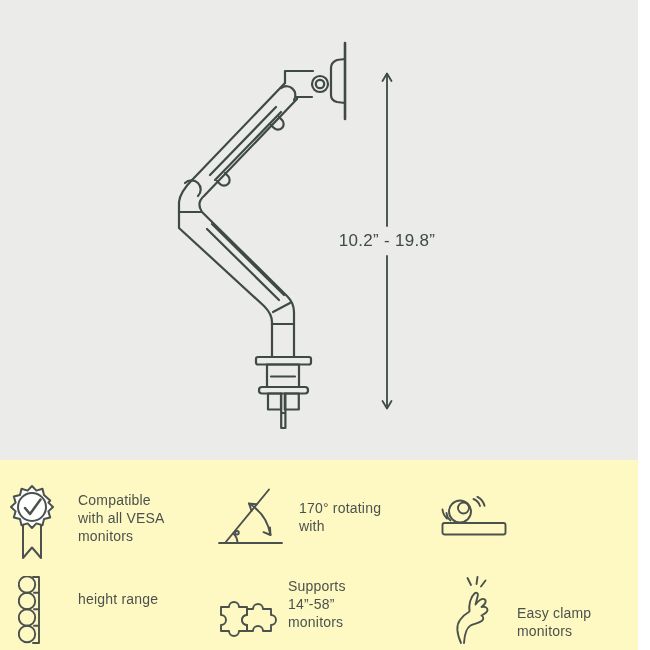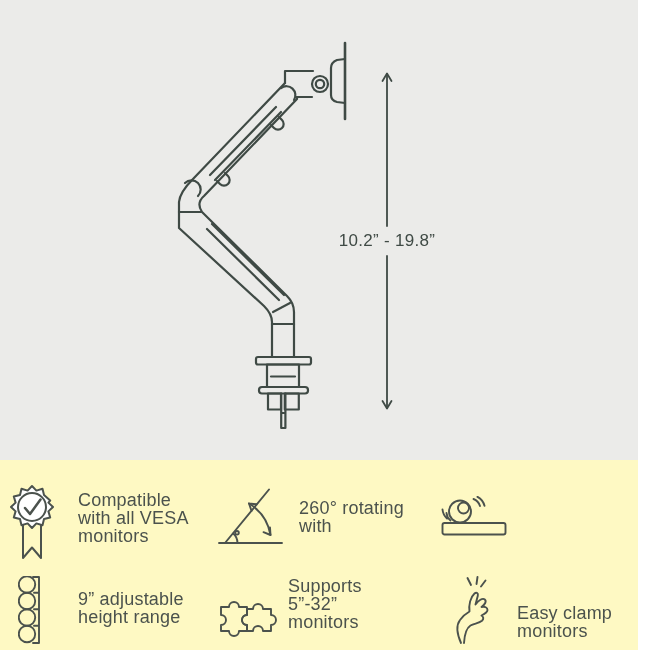--- a/index.html
+++ b/index.html
@@ -6,21 +6,21 @@
   body{font-family:"Liberation Sans","DejaVu Sans",sans-serif;}
   #stage{position:relative;width:638px;height:650px;overflow:hidden;background:#fef9c3;}
   #top-panel{position:absolute;left:0;top:0;width:650px;height:460px;background:#ebebe9;}
   #top-panel svg{position:absolute;left:0;top:0;}
   .dim-label{
     position:absolute;left:327px;top:231px;width:120px;
     text-align:center;font-size:17px;letter-spacing:.3px;
     color:#3f4a45;
   }
   .icon{position:absolute;}
-  .ftext{position:absolute;font-size:18px;line-height:18px;color:#4b524d;letter-spacing:.2px;}
+  .ftext{position:absolute;font-size:14px;line-height:18px;color:#4b524d;letter-spacing:.2px;}
   .ftext div{white-space:nowrap;}
 </style>
 </head>
 <body>
 
 <div id="stage">
 
   <div id="top-panel">
     <svg width="650" height="460" viewBox="0 0 650 460">
       <g stroke="#3f4a45" stroke-width="2.2" fill="none" stroke-linejoin="round" stroke-linecap="round">
@@ -88,21 +88,21 @@
       <path d="M1,57 H64"></path>
       <path d="M7,57 L51,3.5"></path>
       <path d="M19.5,57 A12.5,12.5 0 0 0 15.2,47.5"></path>
       <circle cx="19" cy="46.8" r="1.8"></circle>
       <path d="M31,17.5 A46,46 0 0 1 52.5,49"></path>
       <path d="M31,17.5 l7.5,0.8 M31,17.5 l2.5,7.3"></path>
       <path d="M52.5,49 l-0.5,-7.5 M52.5,49 l-7,-2.8"></path>
     </g>
   </svg>
   <div class="ftext" style="left:299px;top:499px">
-    <div>260° rotating</div>
+    <div>170° rotating</div>
     <div>with</div>
   </div>
 
   <svg class="icon" style="left:441px;top:496px" width="66" height="42" viewBox="0 0 66 42">
     <g stroke="#4b524d" stroke-width="1.9" fill="none" stroke-linejoin="round" stroke-linecap="round">
       <rect x="1.5" y="27" width="63" height="11.5" rx="2"></rect>
       <circle cx="19" cy="15.5" r="11"></circle>
       <circle cx="22.5" cy="12" r="5.5"></circle>
       <path d="M32.5,3 a11,11 0 0 1 6.5,7 M36.5,0.8 a14,14 0 0 1 7,9"></path>
       <path d="M5.5,17 a11,11 0 0 0 4,7.5 M1.5,13.5 a14,14 0 0 0 4.5,9"></path>
@@ -112,33 +112,32 @@
   <svg class="icon" style="left:18px;top:576px" width="24" height="68" viewBox="0 0 24 68">
     <g stroke="#4b524d" stroke-width="1.9" fill="none" stroke-linejoin="round" stroke-linecap="round">
       <circle cx="9" cy="8.5" r="8.2"></circle>
       <circle cx="9" cy="25" r="8.2"></circle>
       <circle cx="9" cy="41.5" r="8.2"></circle>
       <circle cx="9" cy="58" r="8.2"></circle>
       <path d="M15,1 H21 V67 H15 M21,16.75 h-5 M21,33.25 h-5 M21,49.75 h-5"></path>
     </g>
   </svg>
   <div class="ftext" style="left:78px;top:590px">
-    <div>9” adjustable</div>
     <div>height range</div>
   </div>
 
   <svg class="icon" style="left:217px;top:591px" width="72" height="48" viewBox="0 0 72 48">
     <g stroke="#4b524d" stroke-width="1.9" fill="none" stroke-linejoin="round" stroke-linecap="round">
       <path d="M4,16 h8 a5,5 0 0 1 10,0 h8 v8 a5,5 0 0 0 0,10 v6 h-8 a5,5 0 0 1 -10,0 h-8 v-6 a5,5 0 0 0 0,-10 z"></path>
       <path d="M30,18 h6 a5,5 0 0 1 10,0 h8 v6 a5,5 0 0 1 0,10 v6 h-8 a5,5 0 0 0 -10,0 h-6 v-6 a5,5 0 0 1 0,-10 z"></path>
     </g>
   </svg>
   <div class="ftext" style="left:288px;top:577px">
     <div>Supports</div>
-    <div>5”-32”</div>
+    <div>14”-58”</div>
     <div>monitors</div>
   </div>
 
   <svg class="icon" style="left:452px;top:575px" width="46" height="70" viewBox="0 0 46 70">
     <g stroke="#4b524d" stroke-width="1.9" fill="none" stroke-linejoin="round" stroke-linecap="round">
       <path d="M19,10 L15.5,3 M24.5,9 L25.5,2 M29,11.5 L33.5,5.5"></path>
       <path d="M9,68 C5.5,60 3.5,51 8,45 C10.5,41.5 14,38.5 17.5,36.5 C16.5,30 18.5,22 22.5,18.5 C24.5,16.8 26.5,18 25.8,20.8 L23.5,29.5 C26.5,25.5 30.5,22.5 32.8,24.5 C34.8,26.3 33,29.5 29.5,32 C32.8,31.2 35.5,32.5 35.5,35 C35.5,37.2 32.5,39 29.5,40.5 C31.5,41.8 32,44 30,45.8 C27,48.3 22,48.5 18.5,50.5 C14.5,53 12.5,60 12,68"></path>
     </g>
   </svg>
   <div class="ftext" style="left:517px;top:604px">

